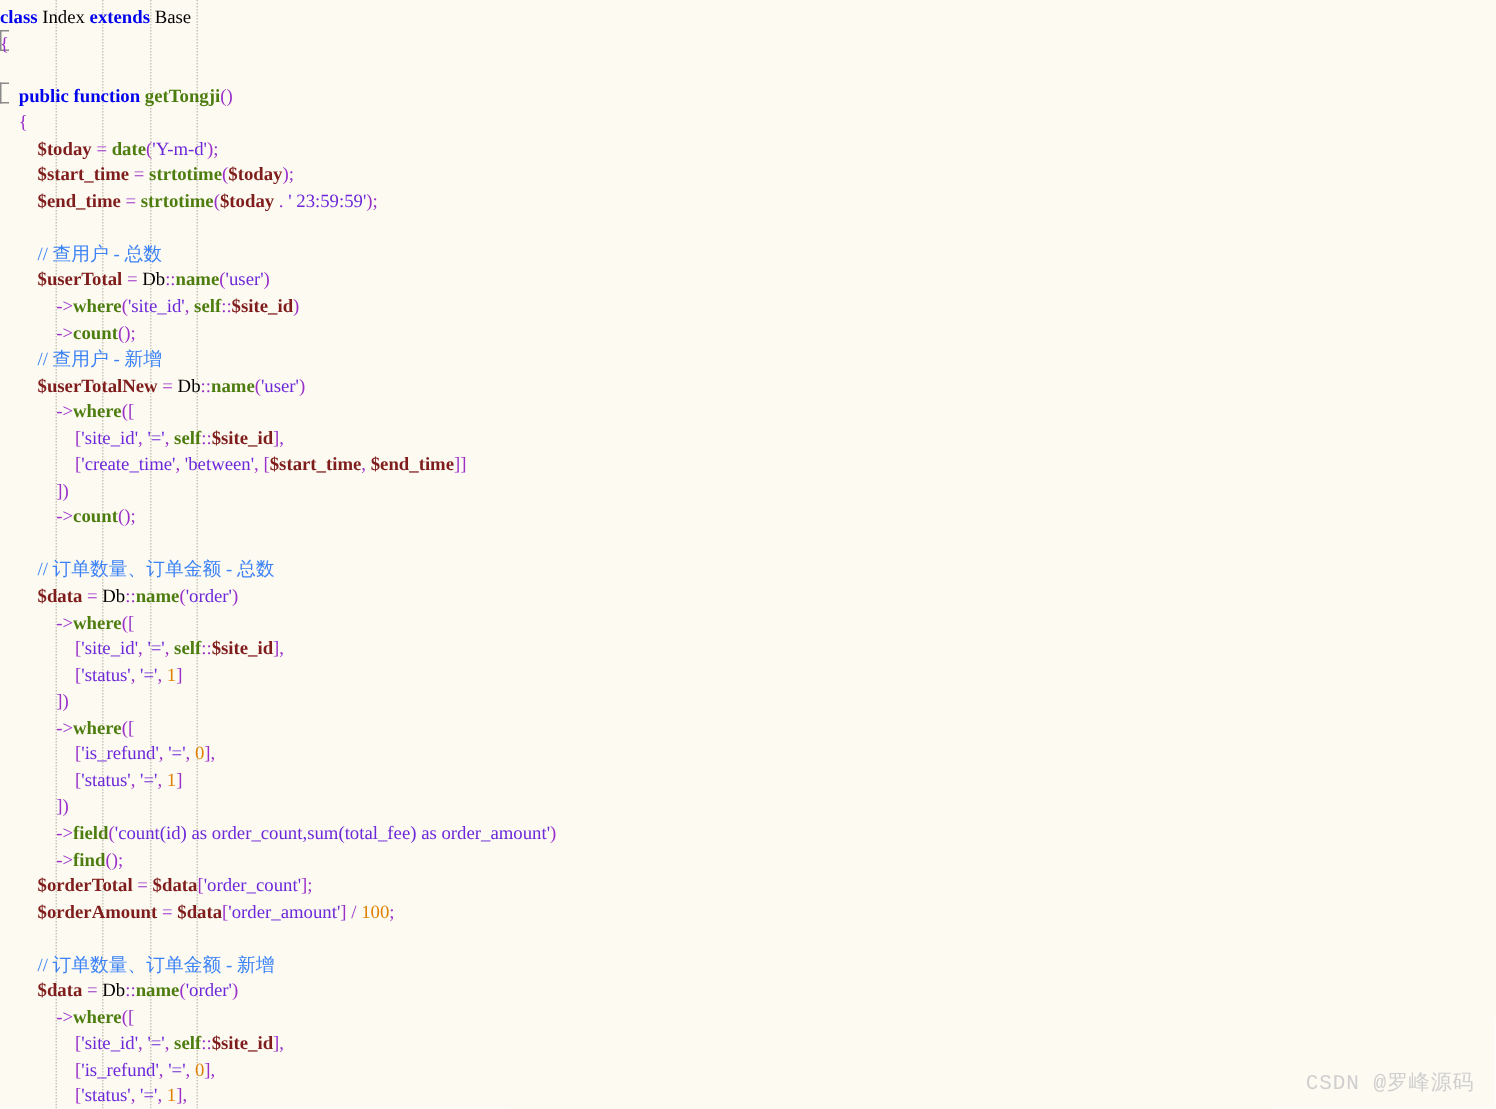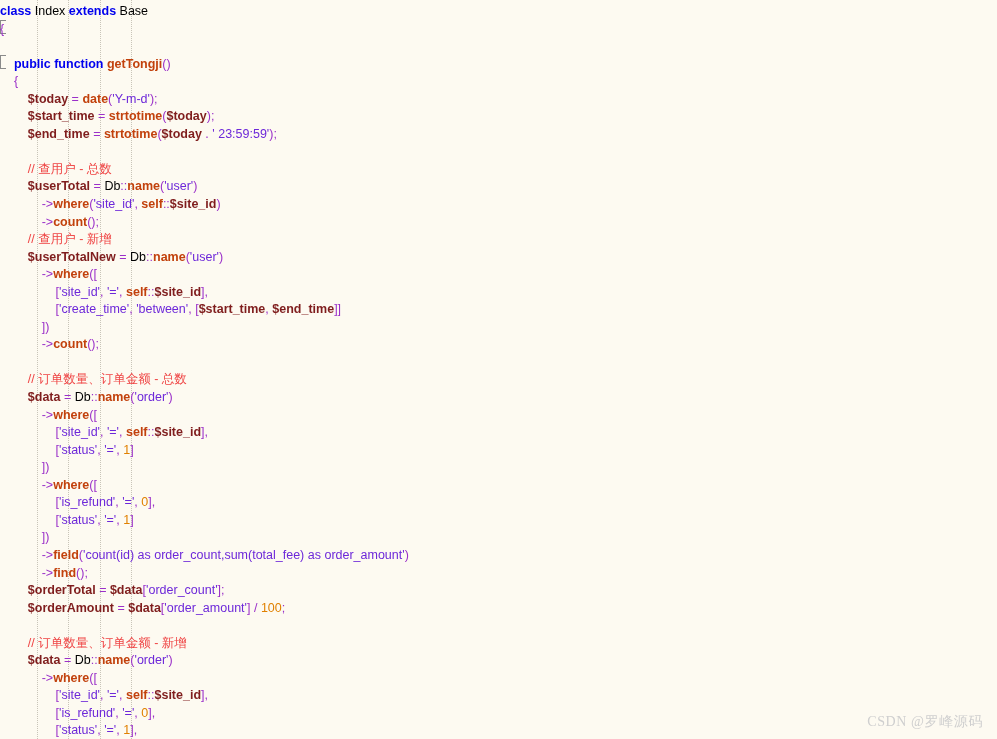--- a/index.html
+++ b/index.html
@@ -39,50 +39,50 @@
     position: absolute;
     left: 0;
     top: 0;
     width: 997px;
     padding: 3px 0 0 0;
     margin: 0;
     font-size: 12.5px;
     line-height: 17.55px;
     white-space: pre;
     color: #000000;
-    font-family: Liberation Sans, sans-serif;
+    font-family: Liberation Serif, serif;
     letter-spacing: 0px;
   }
   .ln { display: block; height: 17.55px; }
 
   
   .kw   { color: #0000ee; font-weight: bold; }      
   .cls  { color: #000000; }                          
-  .fn   { color: #c2410c; font-weight: bold; }       
+  .fn   { color: #4d7c0f; font-weight: bold; }       
   .var  { color: #7f1d1d; font-weight: bold; }       
   .str  { color: #6d28d9; }                          
   .num  { color: #e08000; }                          
-  .com  { color: #ef4444; text-align: right; }                          
+  .com  { color: #3b82f6; text-align: right; }                          
   .pun  { color: #9b30c9; }                          
   .brc  { color: #9b30c9; }                          
 
   
   .guide {
     position: absolute;
     top: 0;
     width: 0px;
     border-left: 1px dotted #c8c4b8;
     height: 739px;
   }
   
   #watermark {
     position: absolute;
     right: 14px;
     bottom: 8px;
-    font-family: Liberation Serif, serif;
+    font-family: Liberation Mono, monospace;
     font-size: 14px;
     color: #cfcfcf;
     letter-spacing: 0.6px;
     user-select: none;
   }
 </style>
 </head>
 <body>
 
 <div id="editor">

